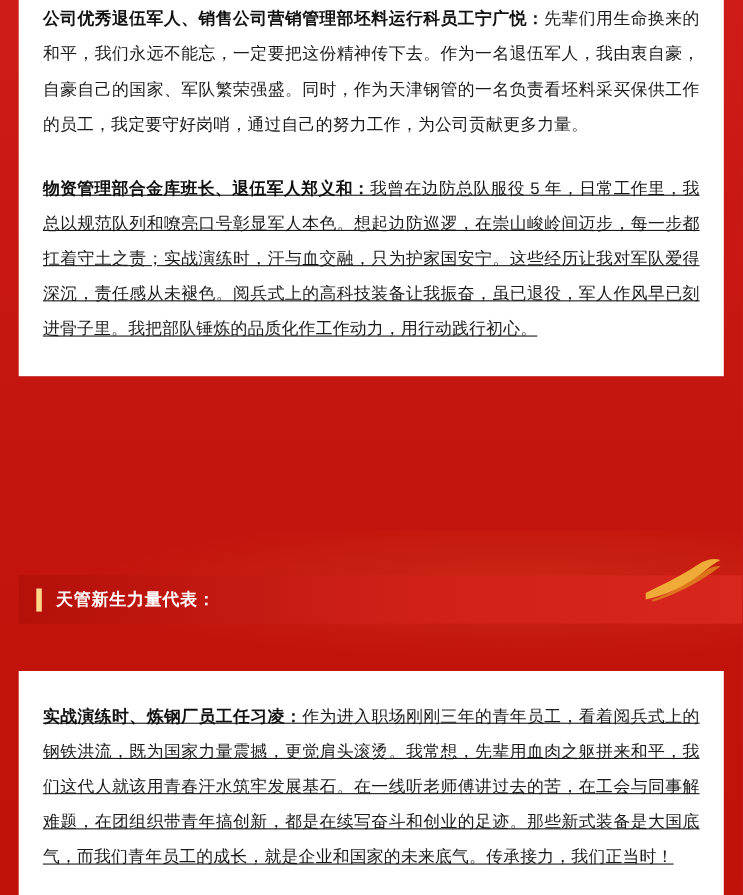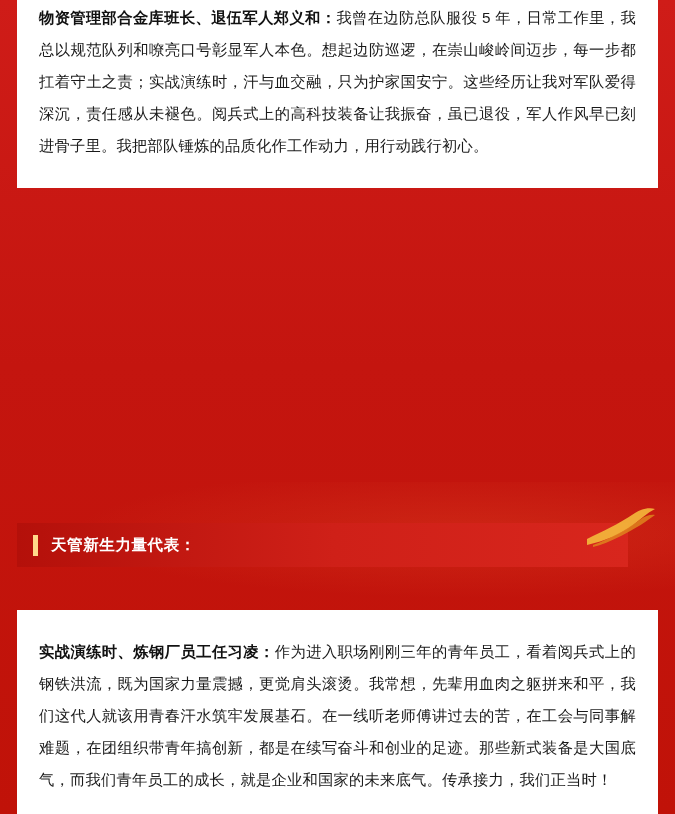--- a/index.html
+++ b/index.html
@@ -45,40 +45,40 @@
 
   .para {
     font-size: 15.3px;
     line-height: 32px;
     color: #1a1a1a;
     text-align: justify;
     text-justify: inter-ideograph;
     margin: 0 0 26px 0;
     letter-spacing: 0.2px;
   }
-  .para:last-child { margin-bottom: 0; }
+  .para:last-child { margin-bottom: 0; text-decoration: underline; }
   .para .lead {
     font-weight: bold;
     color: #111111;
   }
 
   
   .section-band {
     position: absolute;
     left: 0;
     top: 482px;
     width: 675px;
     height: 128px;
     overflow: hidden;
   }
   .title-bar {
     position: absolute;
     left: 17px;
     top: 523px;
-    width: 611px;
+    width: 658px;
     height: 44px;
     background: linear-gradient(90deg, #b4100a 0%, #cf2018 52%, #d8261d 100%);
     display: flex;
     align-items: center;
   }
   .title-accent {
     width: 5px;
     height: 21px;
     background: #ffd98a;
     margin-left: 16px;
@@ -112,20 +112,21 @@
   }
 </style>
 </head>
 <body>
 
 <div class="page">
 
   <div class="panel-top">
 
 
+    <p class="para"><span class="lead">公司优秀退伍军人、销售公司营销管理部坯料运行科员工宁广悦：</span><span>先辈们用生命换来的和平，我们永远不能忘，一定要把这份精神传下去。作为一名退伍军人，我由衷自豪，自豪自己的国家、军队繁荣强盛。同时，作为天津钢管的一名负责看坯料采买保供工作的员工，我定要守好岗哨，通过自己的努力工作，为公司贡献更多力量。</span></p>
 
     <p class="para"><span class="lead">物资管理部合金库班长、退伍军人郑义和：</span><span>我曾在边防总队服役 5 年，日常工作里，我总以规范队列和嘹亮口号彰显军人本色。想起边防巡逻，在崇山峻岭间迈步，每一步都扛着守土之责；实战演练时，汗与血交融，只为护家国安宁。这些经历让我对军队爱得深沉，责任感从未褪色。阅兵式上的高科技装备让我振奋，虽已退役，军人作风早已刻进骨子里。我把部队锤炼的品质化作工作动力，用行动践行初心。</span></p>
 
   </div>
 
   <div class="band-glow"></div>
   <div class="section-band"></div>
 
   <div class="title-bar">
     <span class="title-accent"></span>

